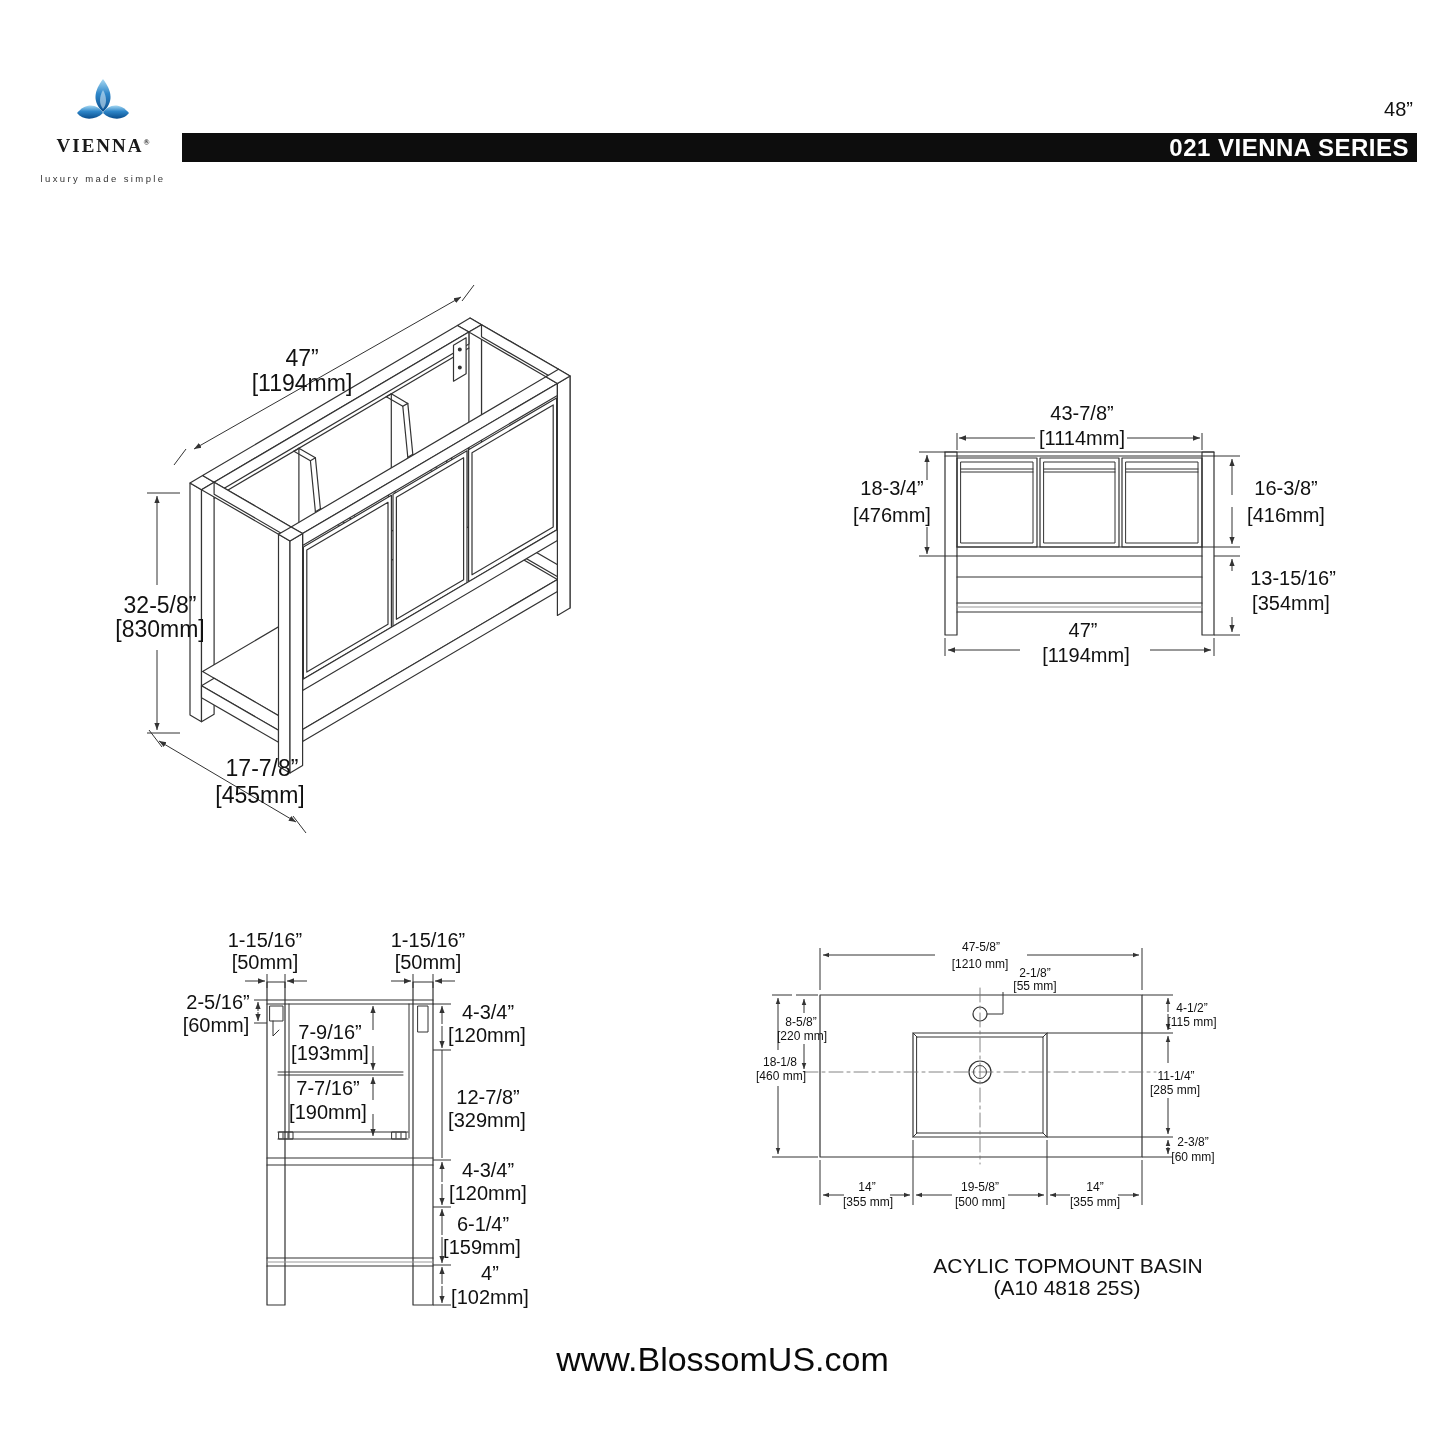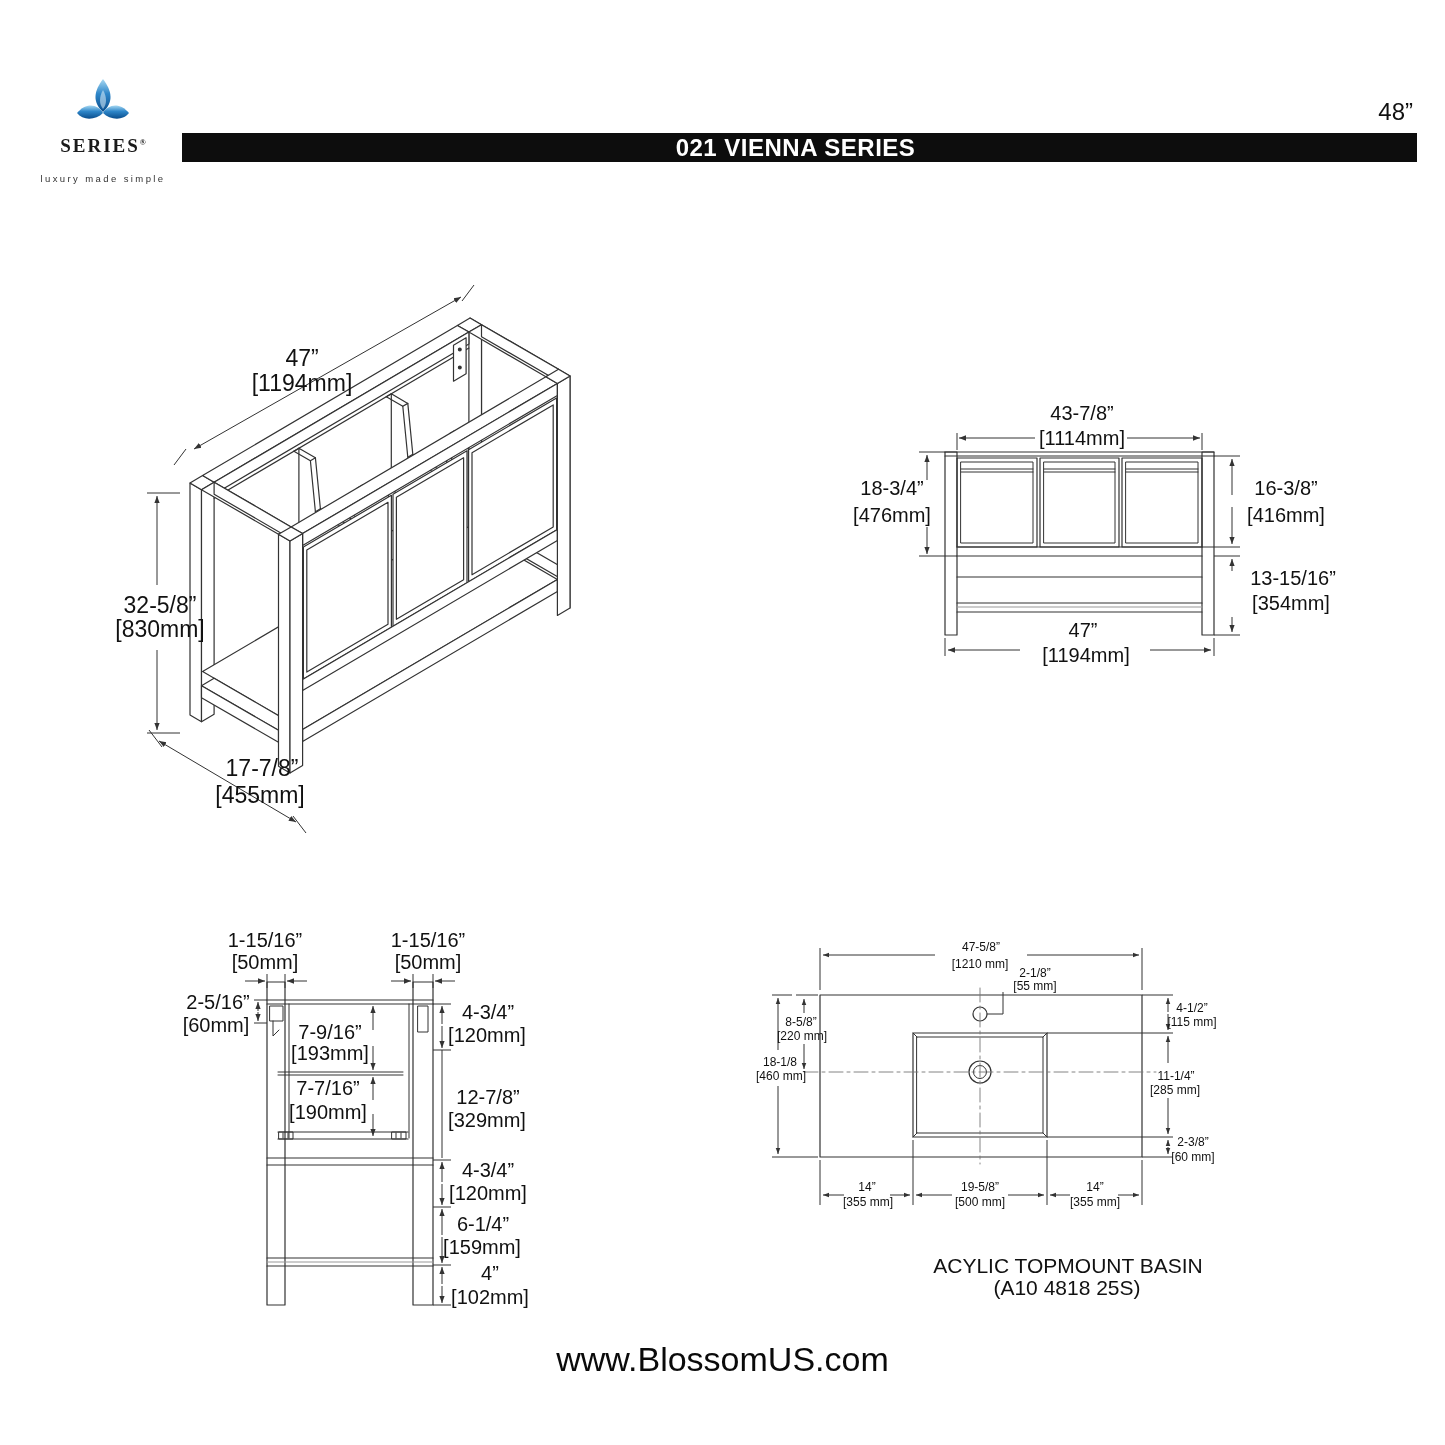--- a/index.html
+++ b/index.html
@@ -5,23 +5,23 @@
   html,body{margin:0;padding:0;background:#ffffff;}
   #page{position:relative;width:1445px;height:1445px;background:#ffffff;overflow:hidden;
         font-family:"Liberation Sans", sans-serif;color:#111;}
   
   #logo{position:absolute;left:28px;top:78px;width:150px;text-align:center;}
   #logo .brand{font-family:"Liberation Serif", serif;font-size:19px;font-weight:700;
                letter-spacing:2px;color:#1a1a1a;line-height:1;margin-top:2px;}
   #logo .brand sup{font-size:8px;letter-spacing:0;}
   #logo .tagline{font-size:9.5px;letter-spacing:2.4px;color:#333;margin-top:18px;}
   #black-bar{position:absolute;left:182px;top:133px;width:1235px;height:29px;background:#0d0d0d;
-             display:flex;align-items:center;justify-content:center;}
+             display:flex;align-items:center;justify-content:flex-end;}
   #black-bar .series{color:#fff;font-size:24px;font-weight:700;letter-spacing:0.5px;padding-right:8px;}
-  #size-label{position:absolute;right:32px;top:98px;font-size:24px;color:#111;}
+  #size-label{position:absolute;right:32px;top:98px;font-size:20px;color:#111;}
   
   svg{position:absolute;overflow:visible;}
   #iso-svg   {left:90px;  top:260px;}
   #front-svg {left:840px; top:395px;}
   #side-svg  {left:170px; top:920px;}
   #basin-svg {left:740px; top:920px;}
   svg text{font-family:"Liberation Sans", sans-serif;fill:#111;}
   .dim-t  {font-size:23px;text-anchor:middle;}
   .dim-f  {font-size:20px;text-anchor:middle;}
   .dim-b  {font-size:12px;text-anchor:middle;}
@@ -48,21 +48,21 @@
           <stop offset="0" stop-color="#a8d9f2"></stop>
           <stop offset="0.45" stop-color="#2e86c9"></stop>
           <stop offset="1" stop-color="#0a4d8c"></stop>
         </linearGradient>
       </defs>
       <path d="M30,1 C39,13 41,24 30,34 C19,24 21,13 30,1 Z" fill="url(#fg)"></path>
       <path d="M4,35 C13,24 25,26 30,35 C23,42 10,43 4,35 Z" fill="url(#fg)"></path>
       <path d="M56,35 C47,24 35,26 30,35 C37,42 50,43 56,35 Z" fill="url(#fg)"></path>
       <path d="M30,12 C34,19 34,26 30,31 C26,26 26,19 30,12 Z" fill="#dff1fb" opacity="0.55"></path>
     </svg>
-    <div class="brand"><span>SERIES</span><sup>®</sup></div>
+    <div class="brand"><span>VIENNA</span><sup>®</sup></div>
     <div class="tagline">luxury made simple</div>
   </div>
 
   <div id="black-bar">
     <span class="series">021 VIENNA SERIES</span>
   </div>
   <div id="size-label">48”</div>
 
   <svg id="iso-svg" width="540" height="580" viewBox="0 0 540 580">
     <defs>

